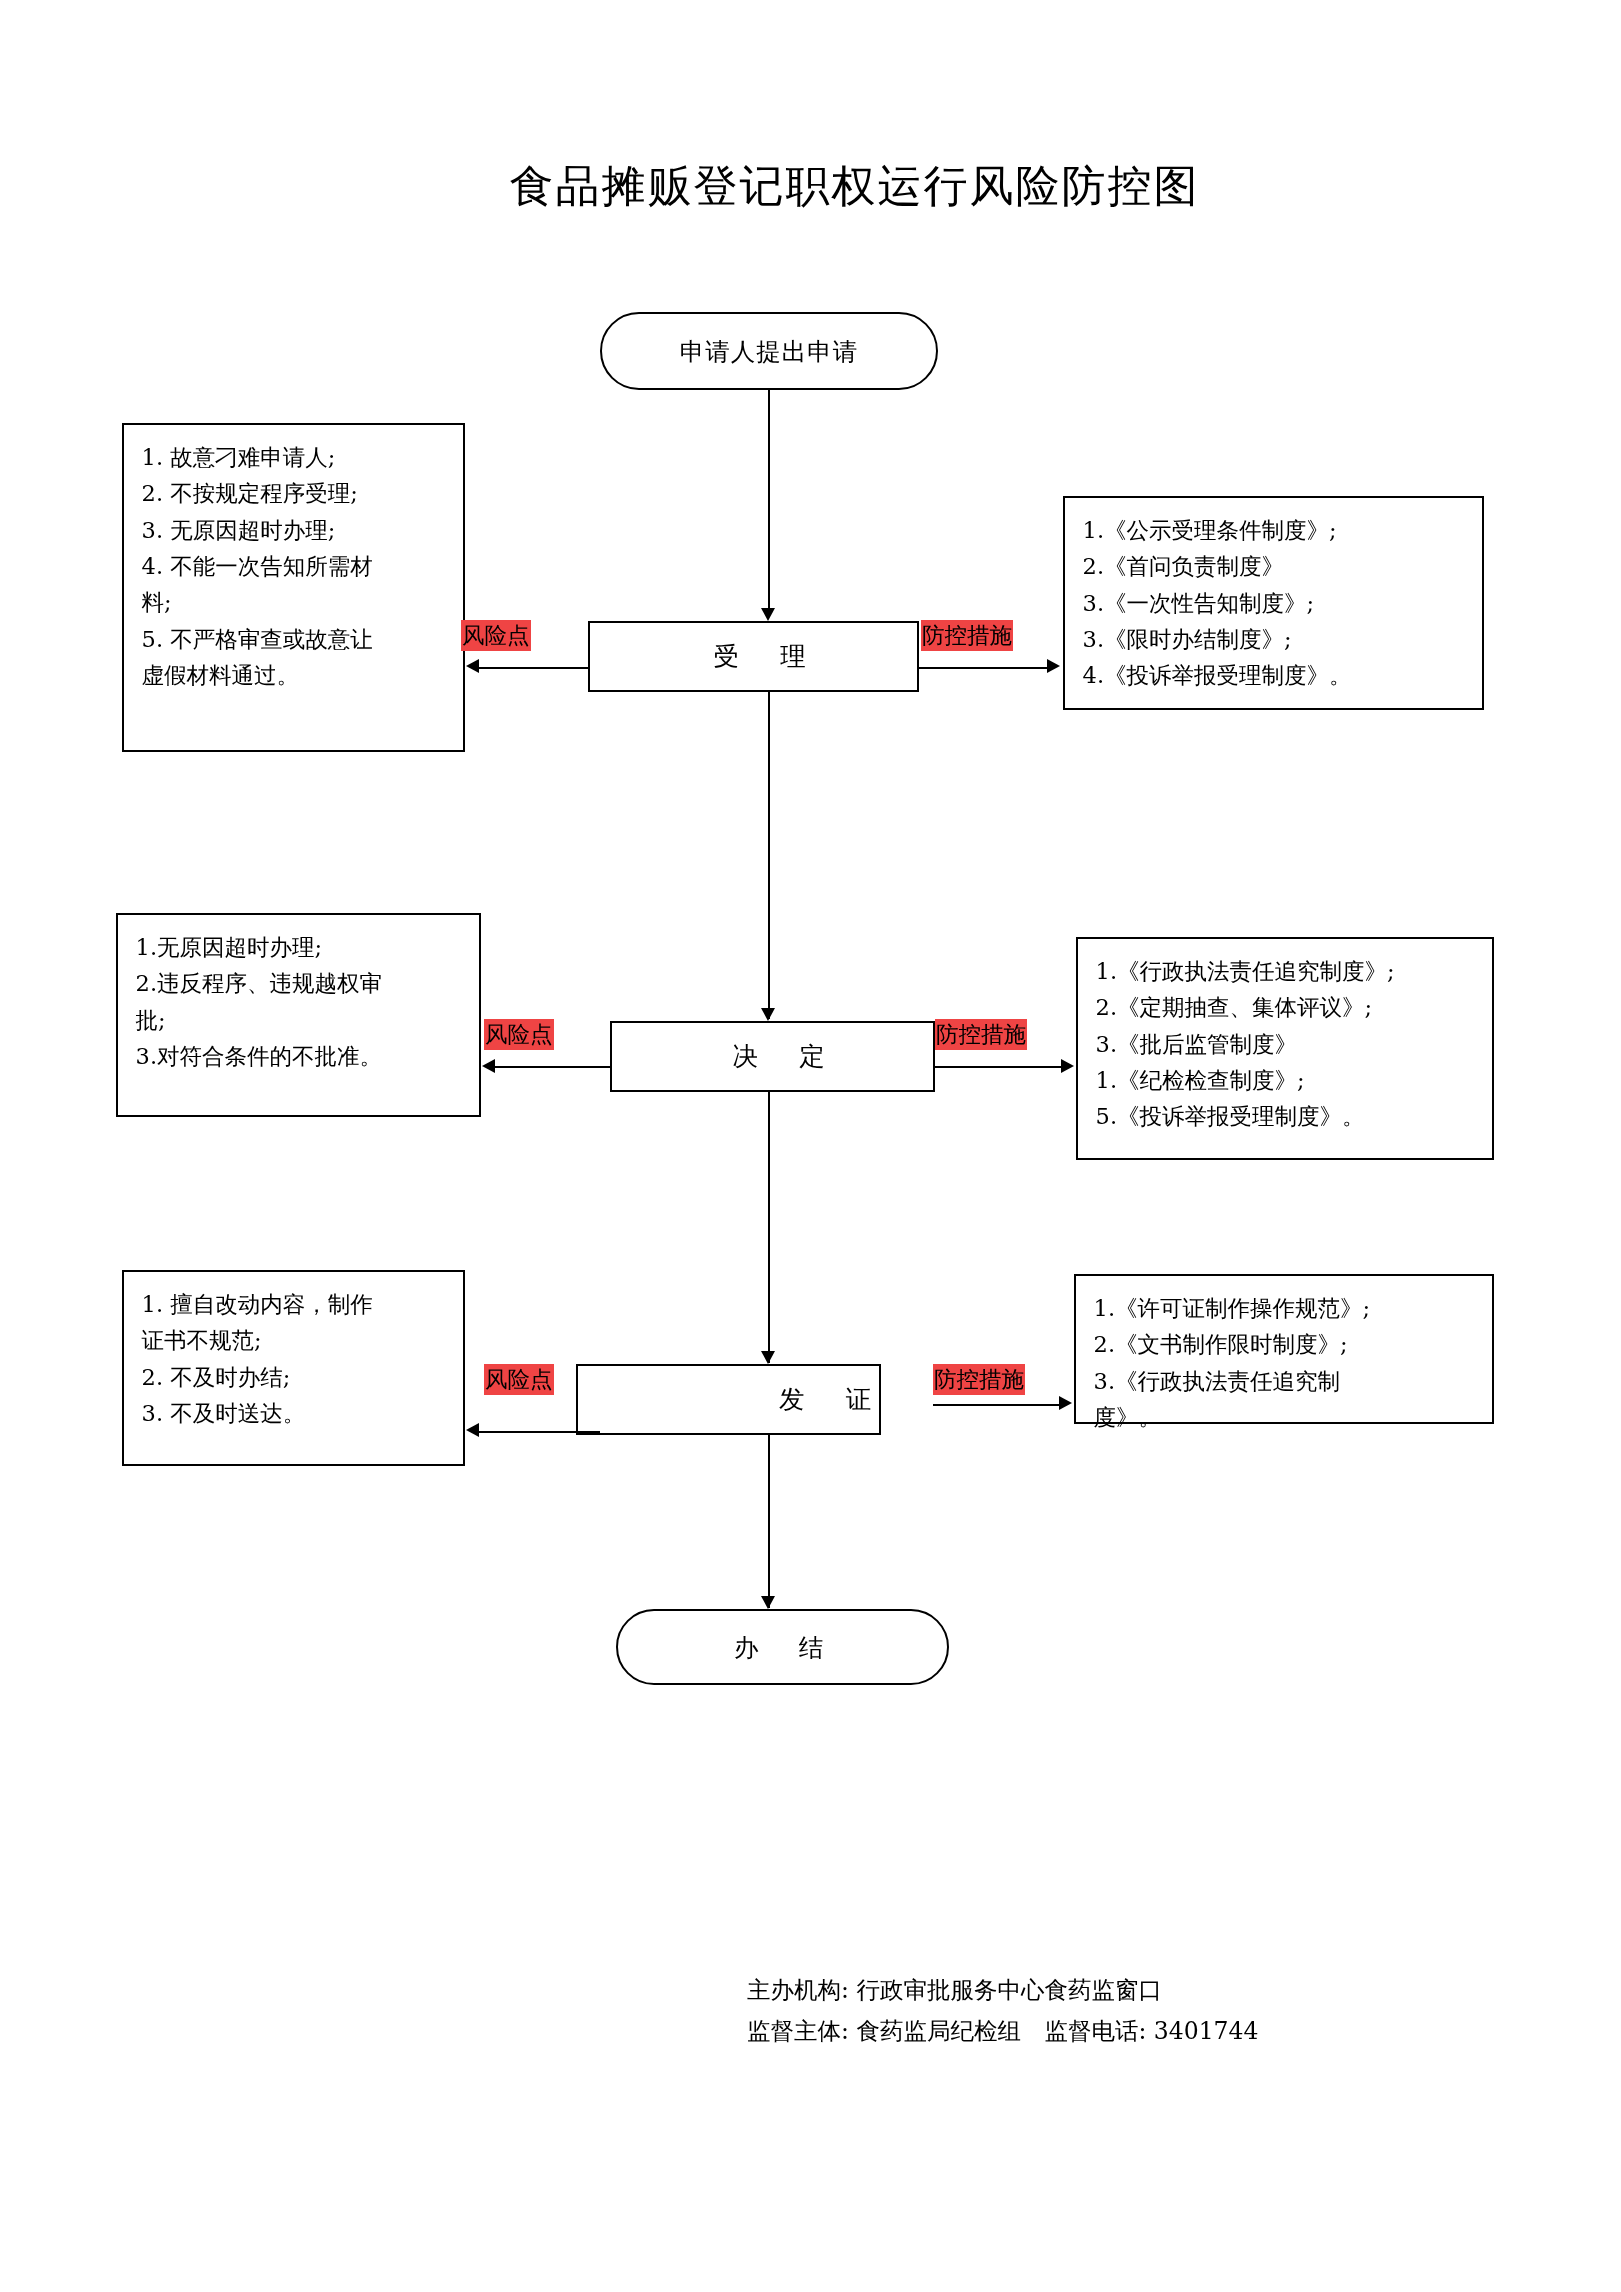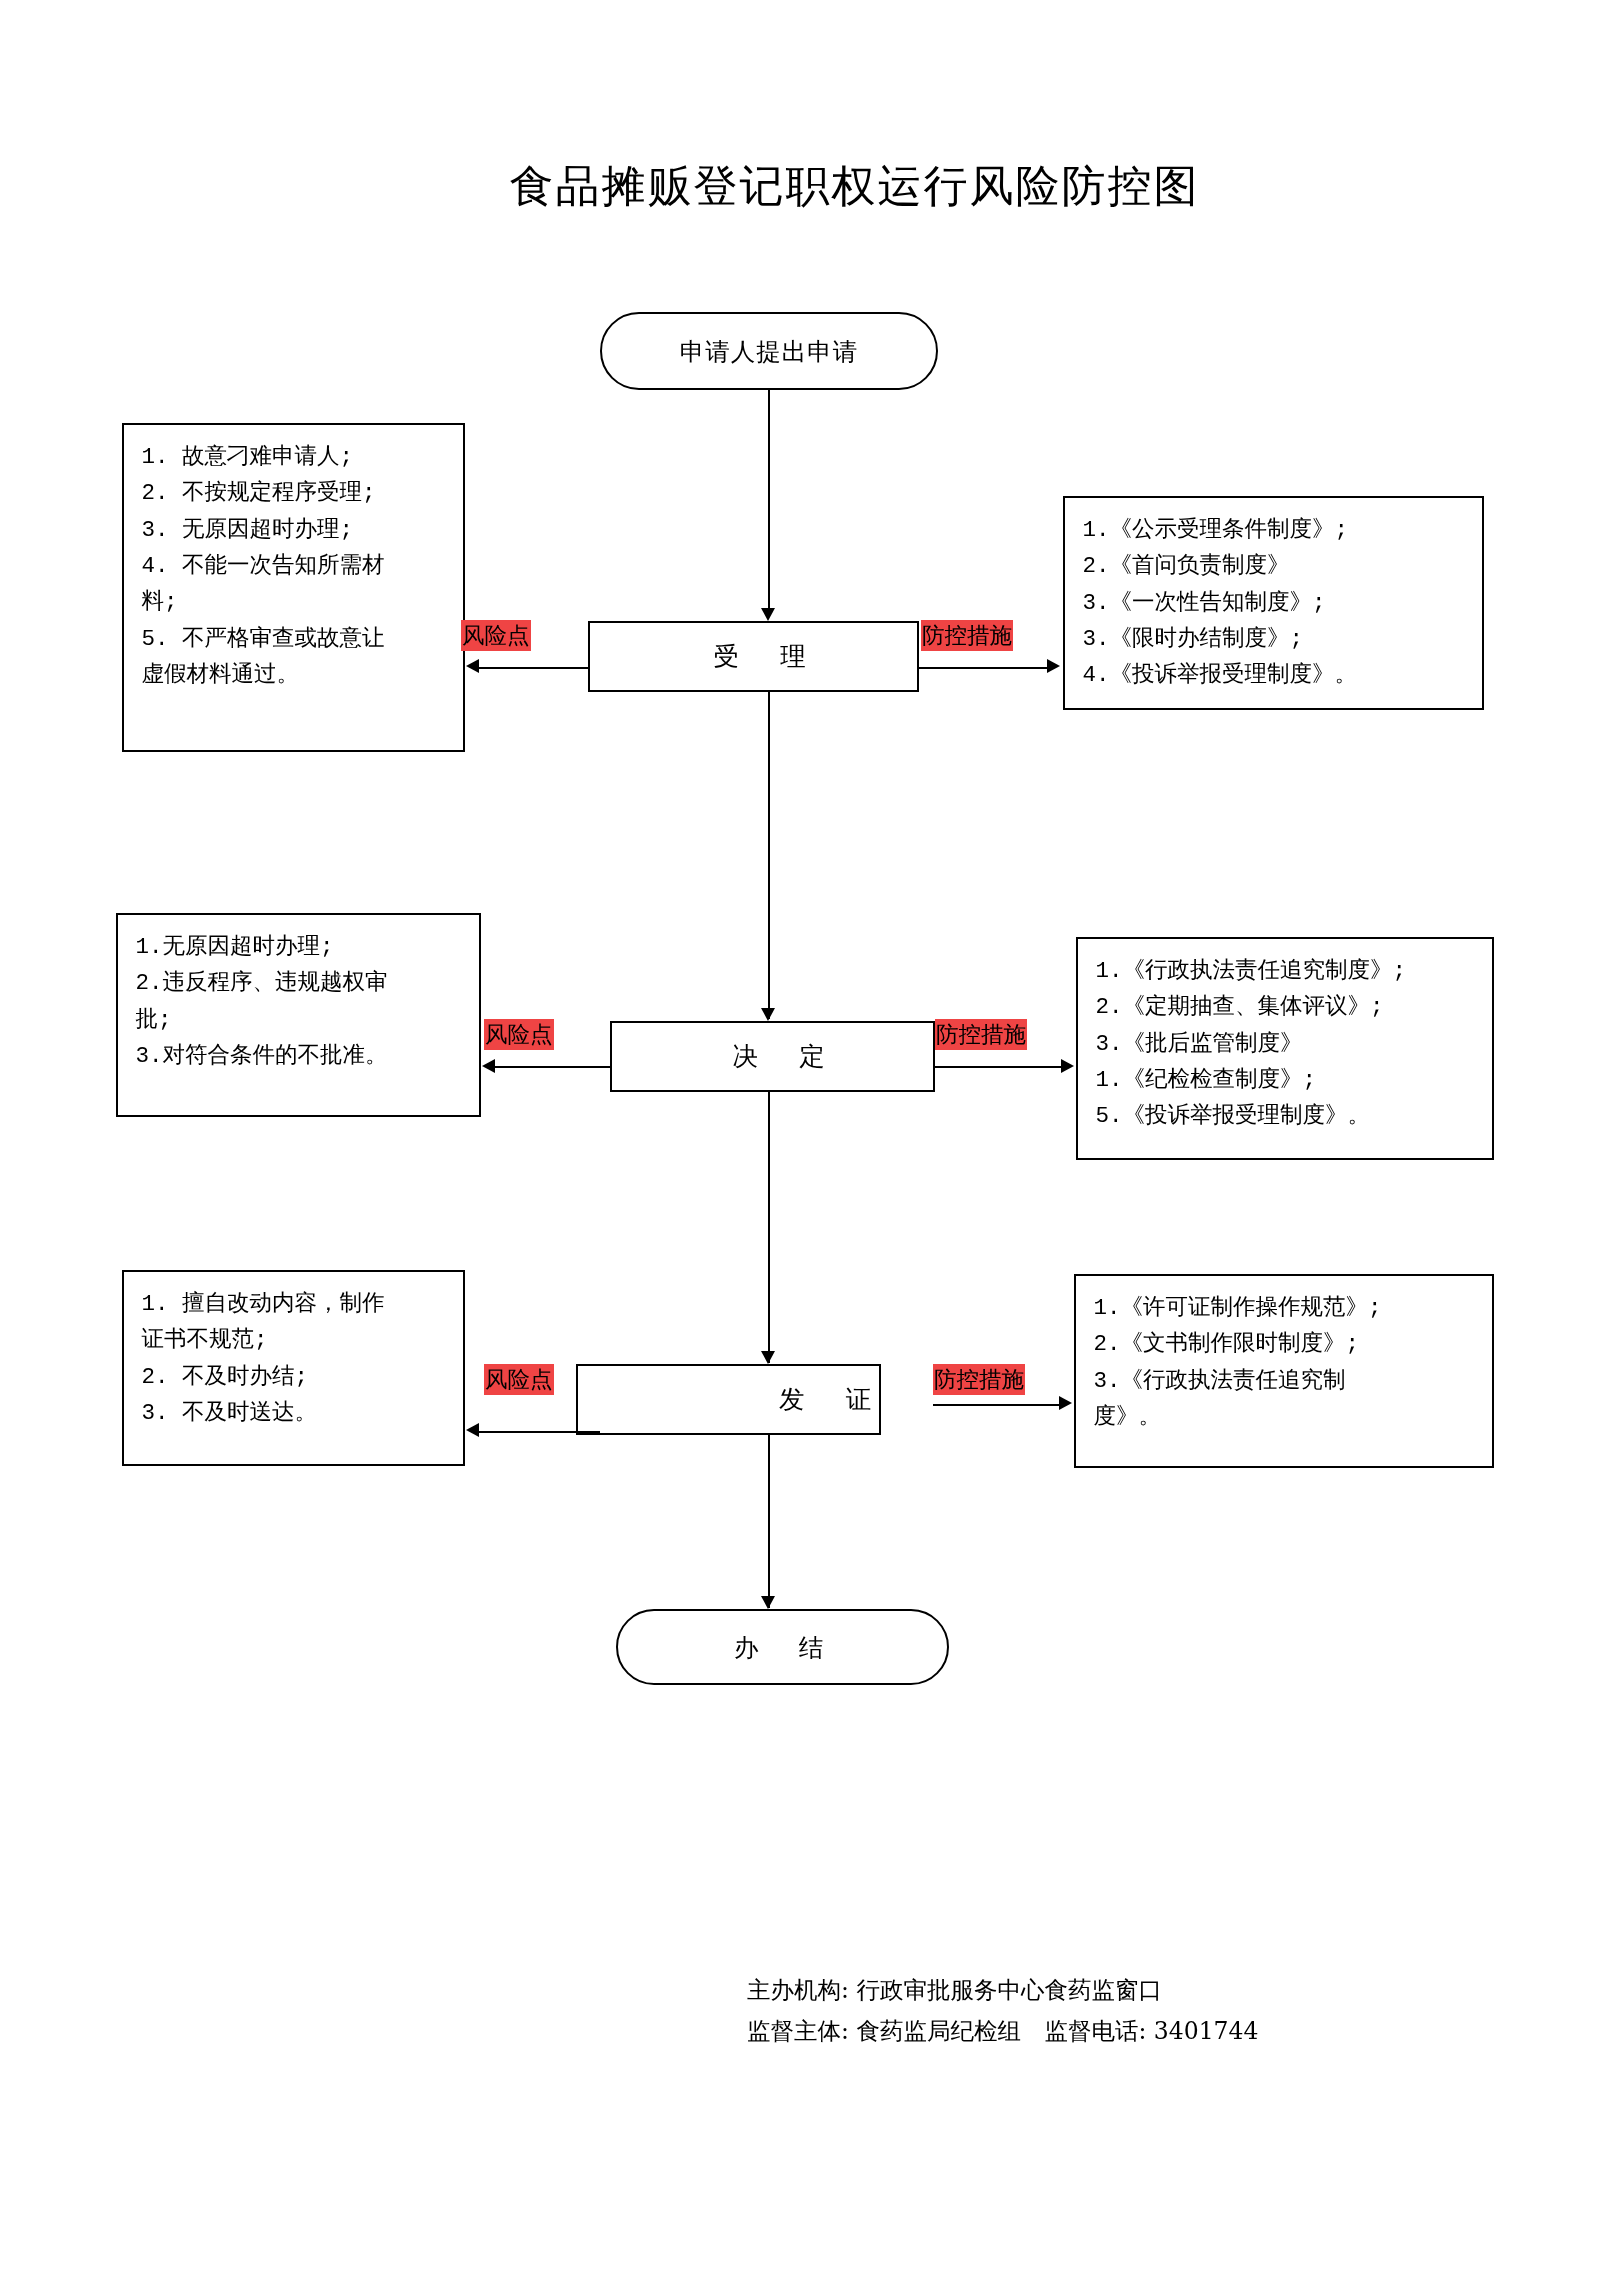--- a/index.html
+++ b/index.html
@@ -64,21 +64,20 @@
     position: absolute;
     border: 2.5px solid #000;
     box-sizing: border-box;
     background: #fff;
     padding: 13.7px 15.7px 9.8px 17.6px;
     font-size: 22.5px;
     line-height: 1.62;
   }
   .notebox .line {
     white-space: nowrap;
-    font-family: Liberation Mono, monospace;
   }
 
   
   .conn-label {
     position: absolute;
     font-size: 22.5px;
     background: #ef4444;
     padding: 0 1px;
     white-space: nowrap;
   }
@@ -205,21 +204,21 @@
   <div class="notebox" style="left:122px; top:1270px; width:343px; height:196px;">
     <div class="line">1. 擅自改动内容，制作</div>
     <div class="line">证书不规范;</div>
     <div class="line">2. 不及时办结;</div>
     <div class="line">3. 不及时送达。</div>
   </div>
   <div class="hline" style="left:478px; top:1431px; width:122px;"></div>
   <div class="arrow-left" style="left:466px; top:1423px;"></div>
   <div class="conn-label" style="left:484px; top:1364px;">风险点</div>
 
-  <div class="notebox" style="left:1074px; top:1274px; width:420px; height:194px;">
+  <div class="notebox" style="left:1074px; top:1274px; width:420px; height:150px;">
     <div class="line">1.《许可证制作操作规范》;</div>
     <div class="line">2.《文书制作限时制度》;</div>
     <div class="line">3.《行政执法责任追究制</div>
     <div class="line">度》。</div>
   </div>
   <div class="hline" style="left:933px; top:1404px; width:127px;"></div>
   <div class="arrow-right" style="left:1059px; top:1396px;"></div>
   <div class="conn-label" style="left:933px; top:1364px;">防控措施</div>
 
   <div class="vline" style="left:768px; top:1435px; height:173px;"></div>

